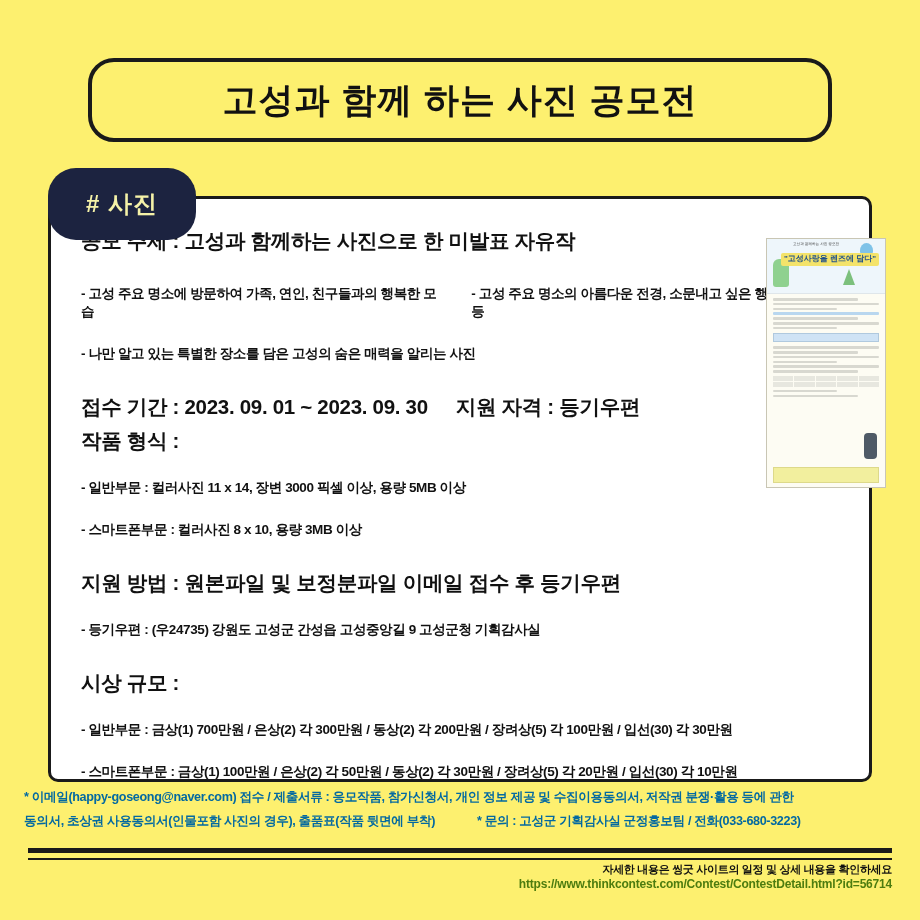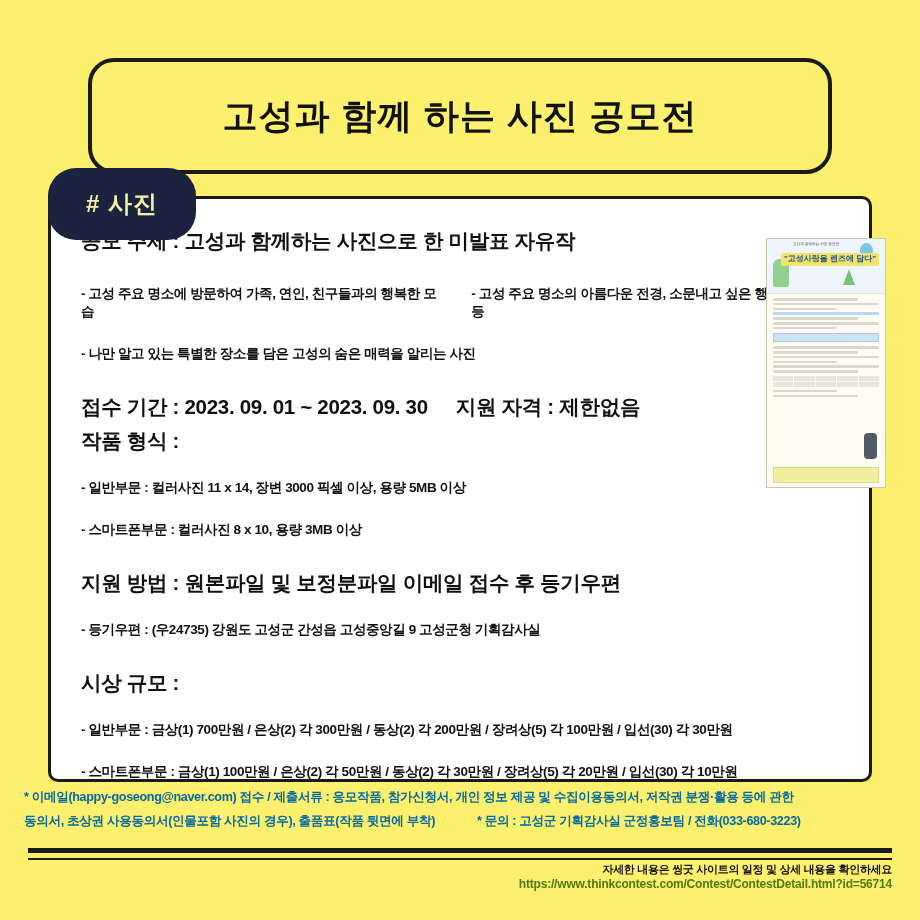--- a/index.html
+++ b/index.html
@@ -22,21 +22,21 @@
     width: 920px;
     height: 920px;
   }
 
   
   .title-box {
     position: absolute;
     left: 88px;
     top: 58px;
     width: 744px;
-    height: 116px;
+    height: 84px;
     border: 4px solid #1a1a1a;
     border-radius: 26px;
     background: #fdf06f;
     box-sizing: border-box;
     display: flex;
     align-items: center;
     justify-content: center;
     z-index: 3;
   }
   .title-text {
@@ -304,21 +304,21 @@
         <div class="sub-line">- 고성 주요 명소의 아름다운 전경, 소문내고 싶은 행사 및 축제 등</div>
       </div>
       <div class="sub-line">- 나만 알고 있는 특별한 장소를 담은 고성의 숨은 매력을 알리는 사진</div>
     </div>
 
     <div class="spacer-lg"></div>
 
     <div class="block">
       <div class="inline-head">
         <div class="h-line">접수 기간 : 2023. 09. 01 ~ 2023. 09. 30</div>
-        <div class="h-line">지원 자격 : 제한없음</div>
+        <div class="h-line">지원 자격 : 등기우편</div>
       </div>
       <div class="h-line">작품 형식 :</div>
       <div class="sub-line">- 일반부문 : 컬러사진 11 x 14, 장변 3000 픽셀 이상, 용량 5MB 이상</div>
       <div class="sub-line">- 스마트폰부문 : 컬러사진 8 x 10, 용량 3MB 이상</div>
     </div>
 
     <div class="spacer-lg"></div>
 
     <div class="block">
       <div class="h-line">지원 방법 : 원본파일 및 보정분파일 이메일 접수 후 등기우편</div>

